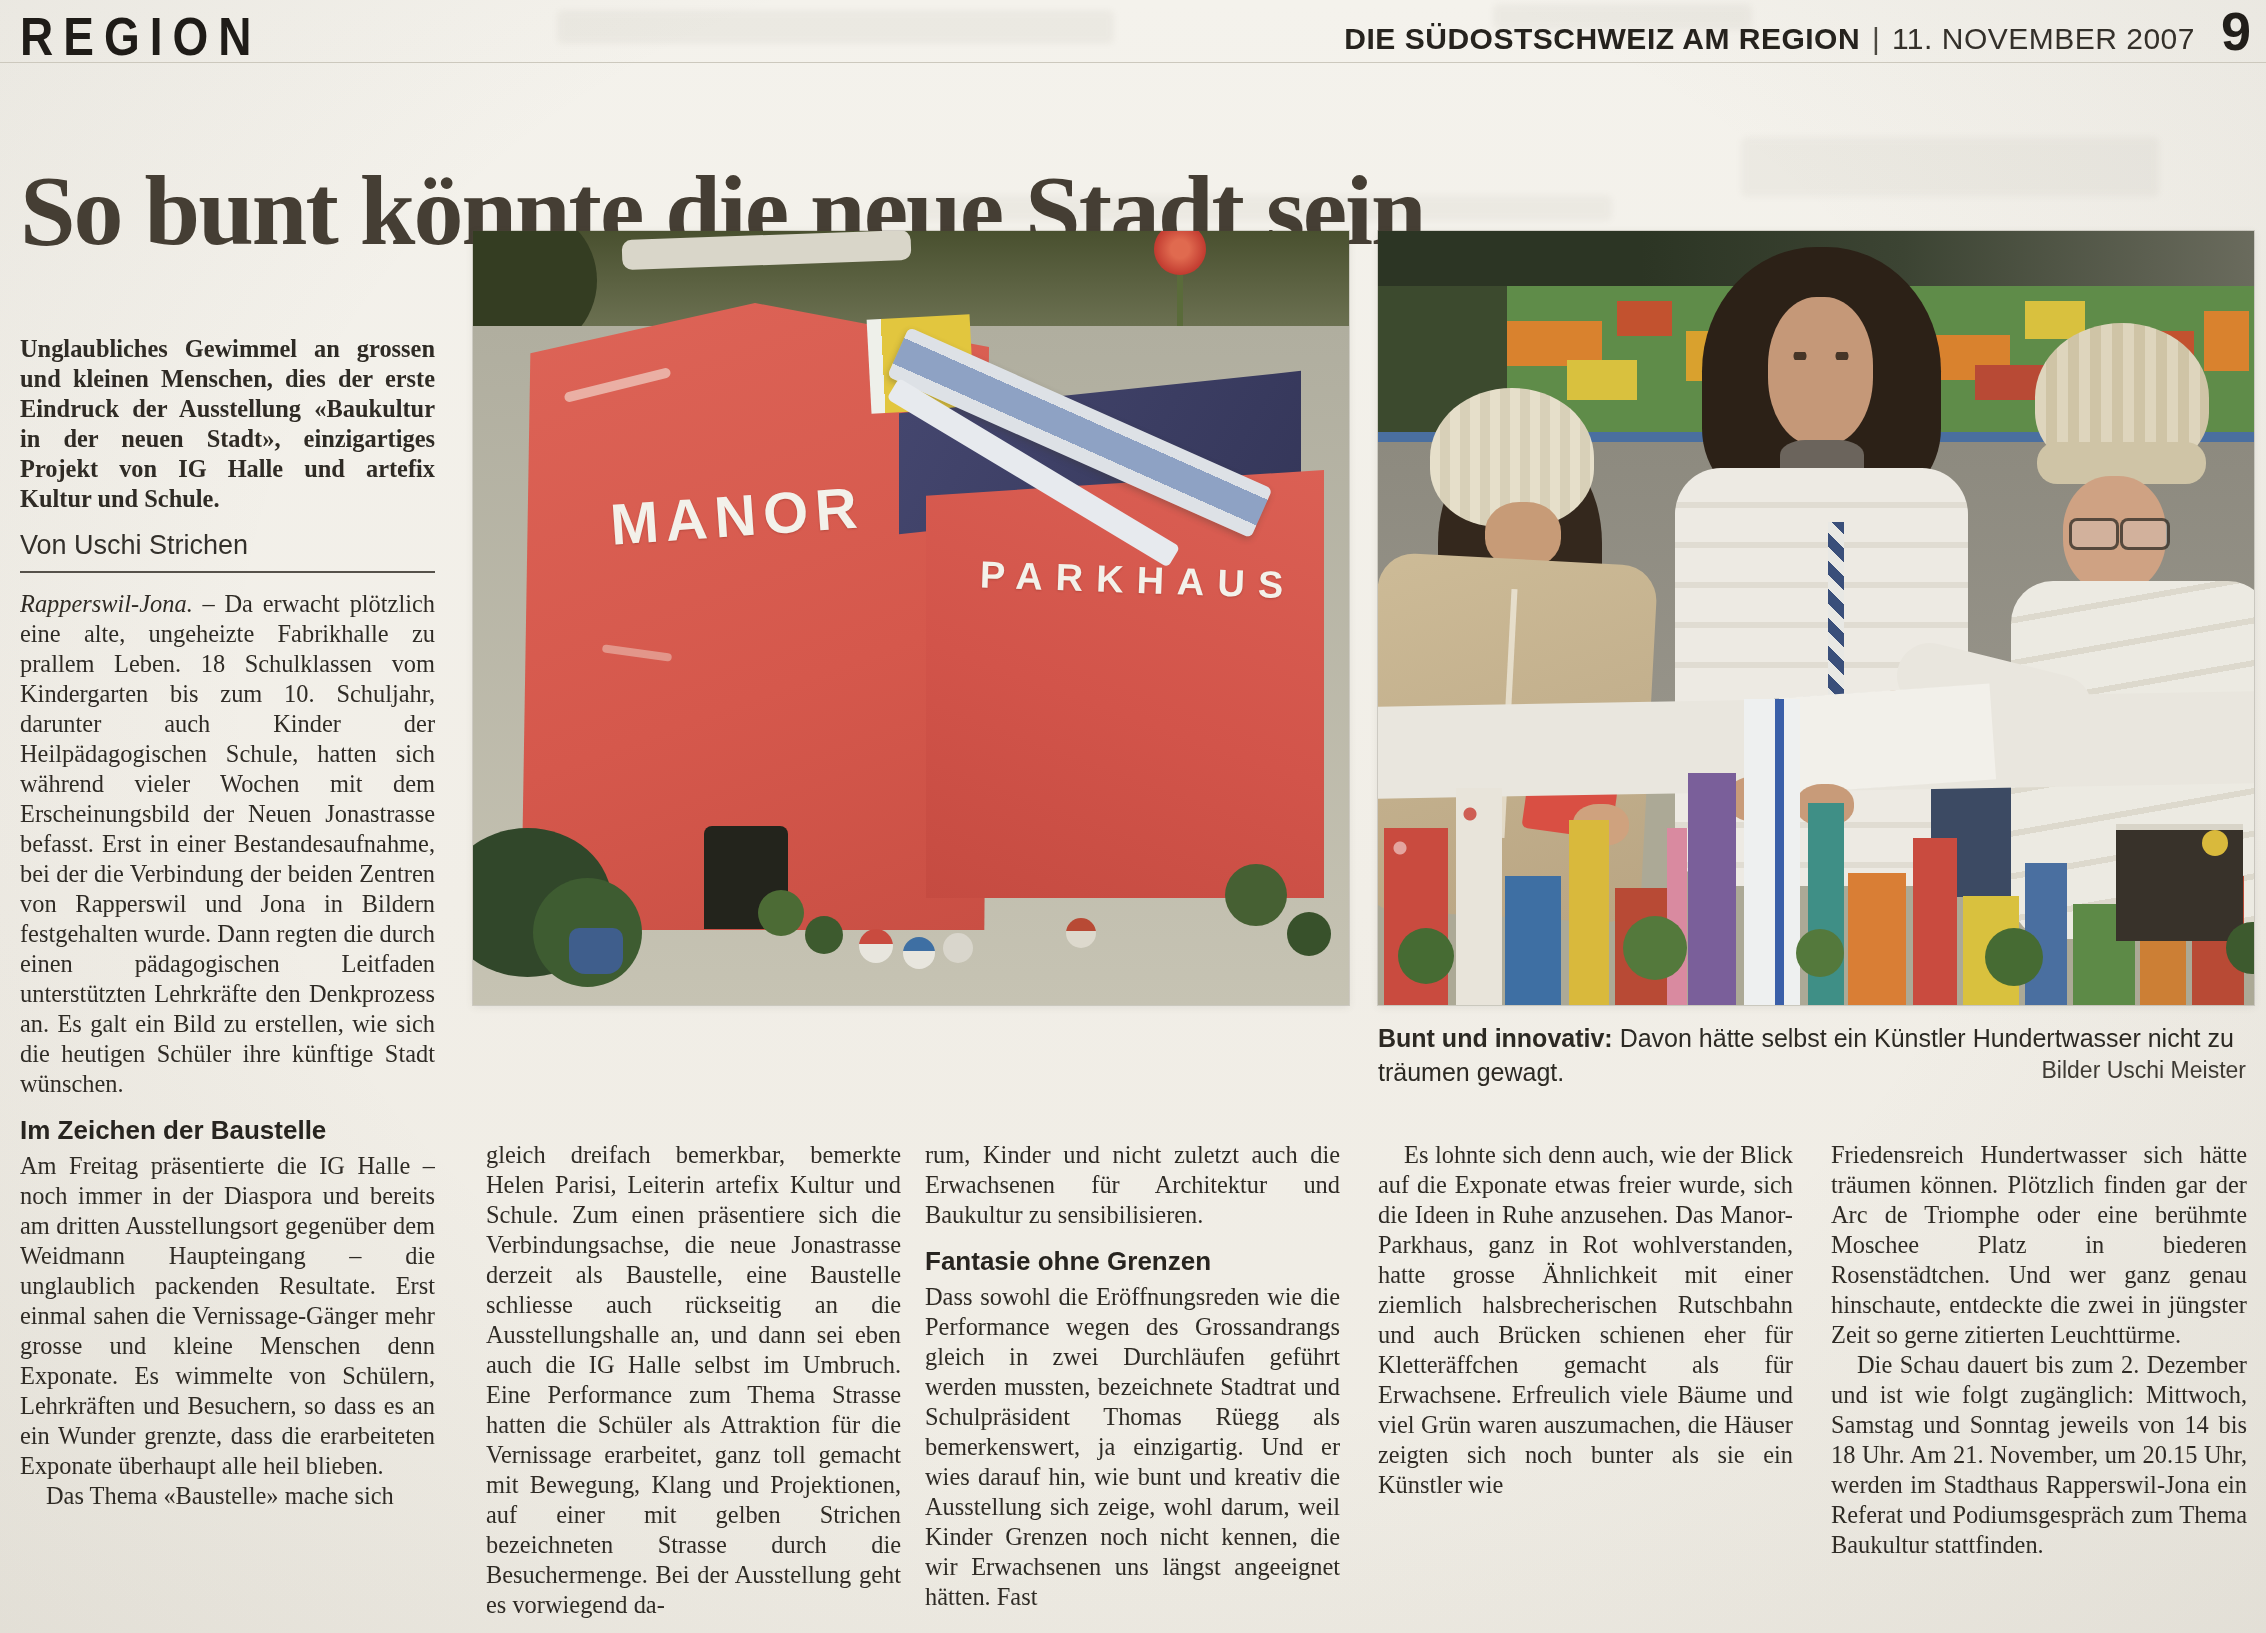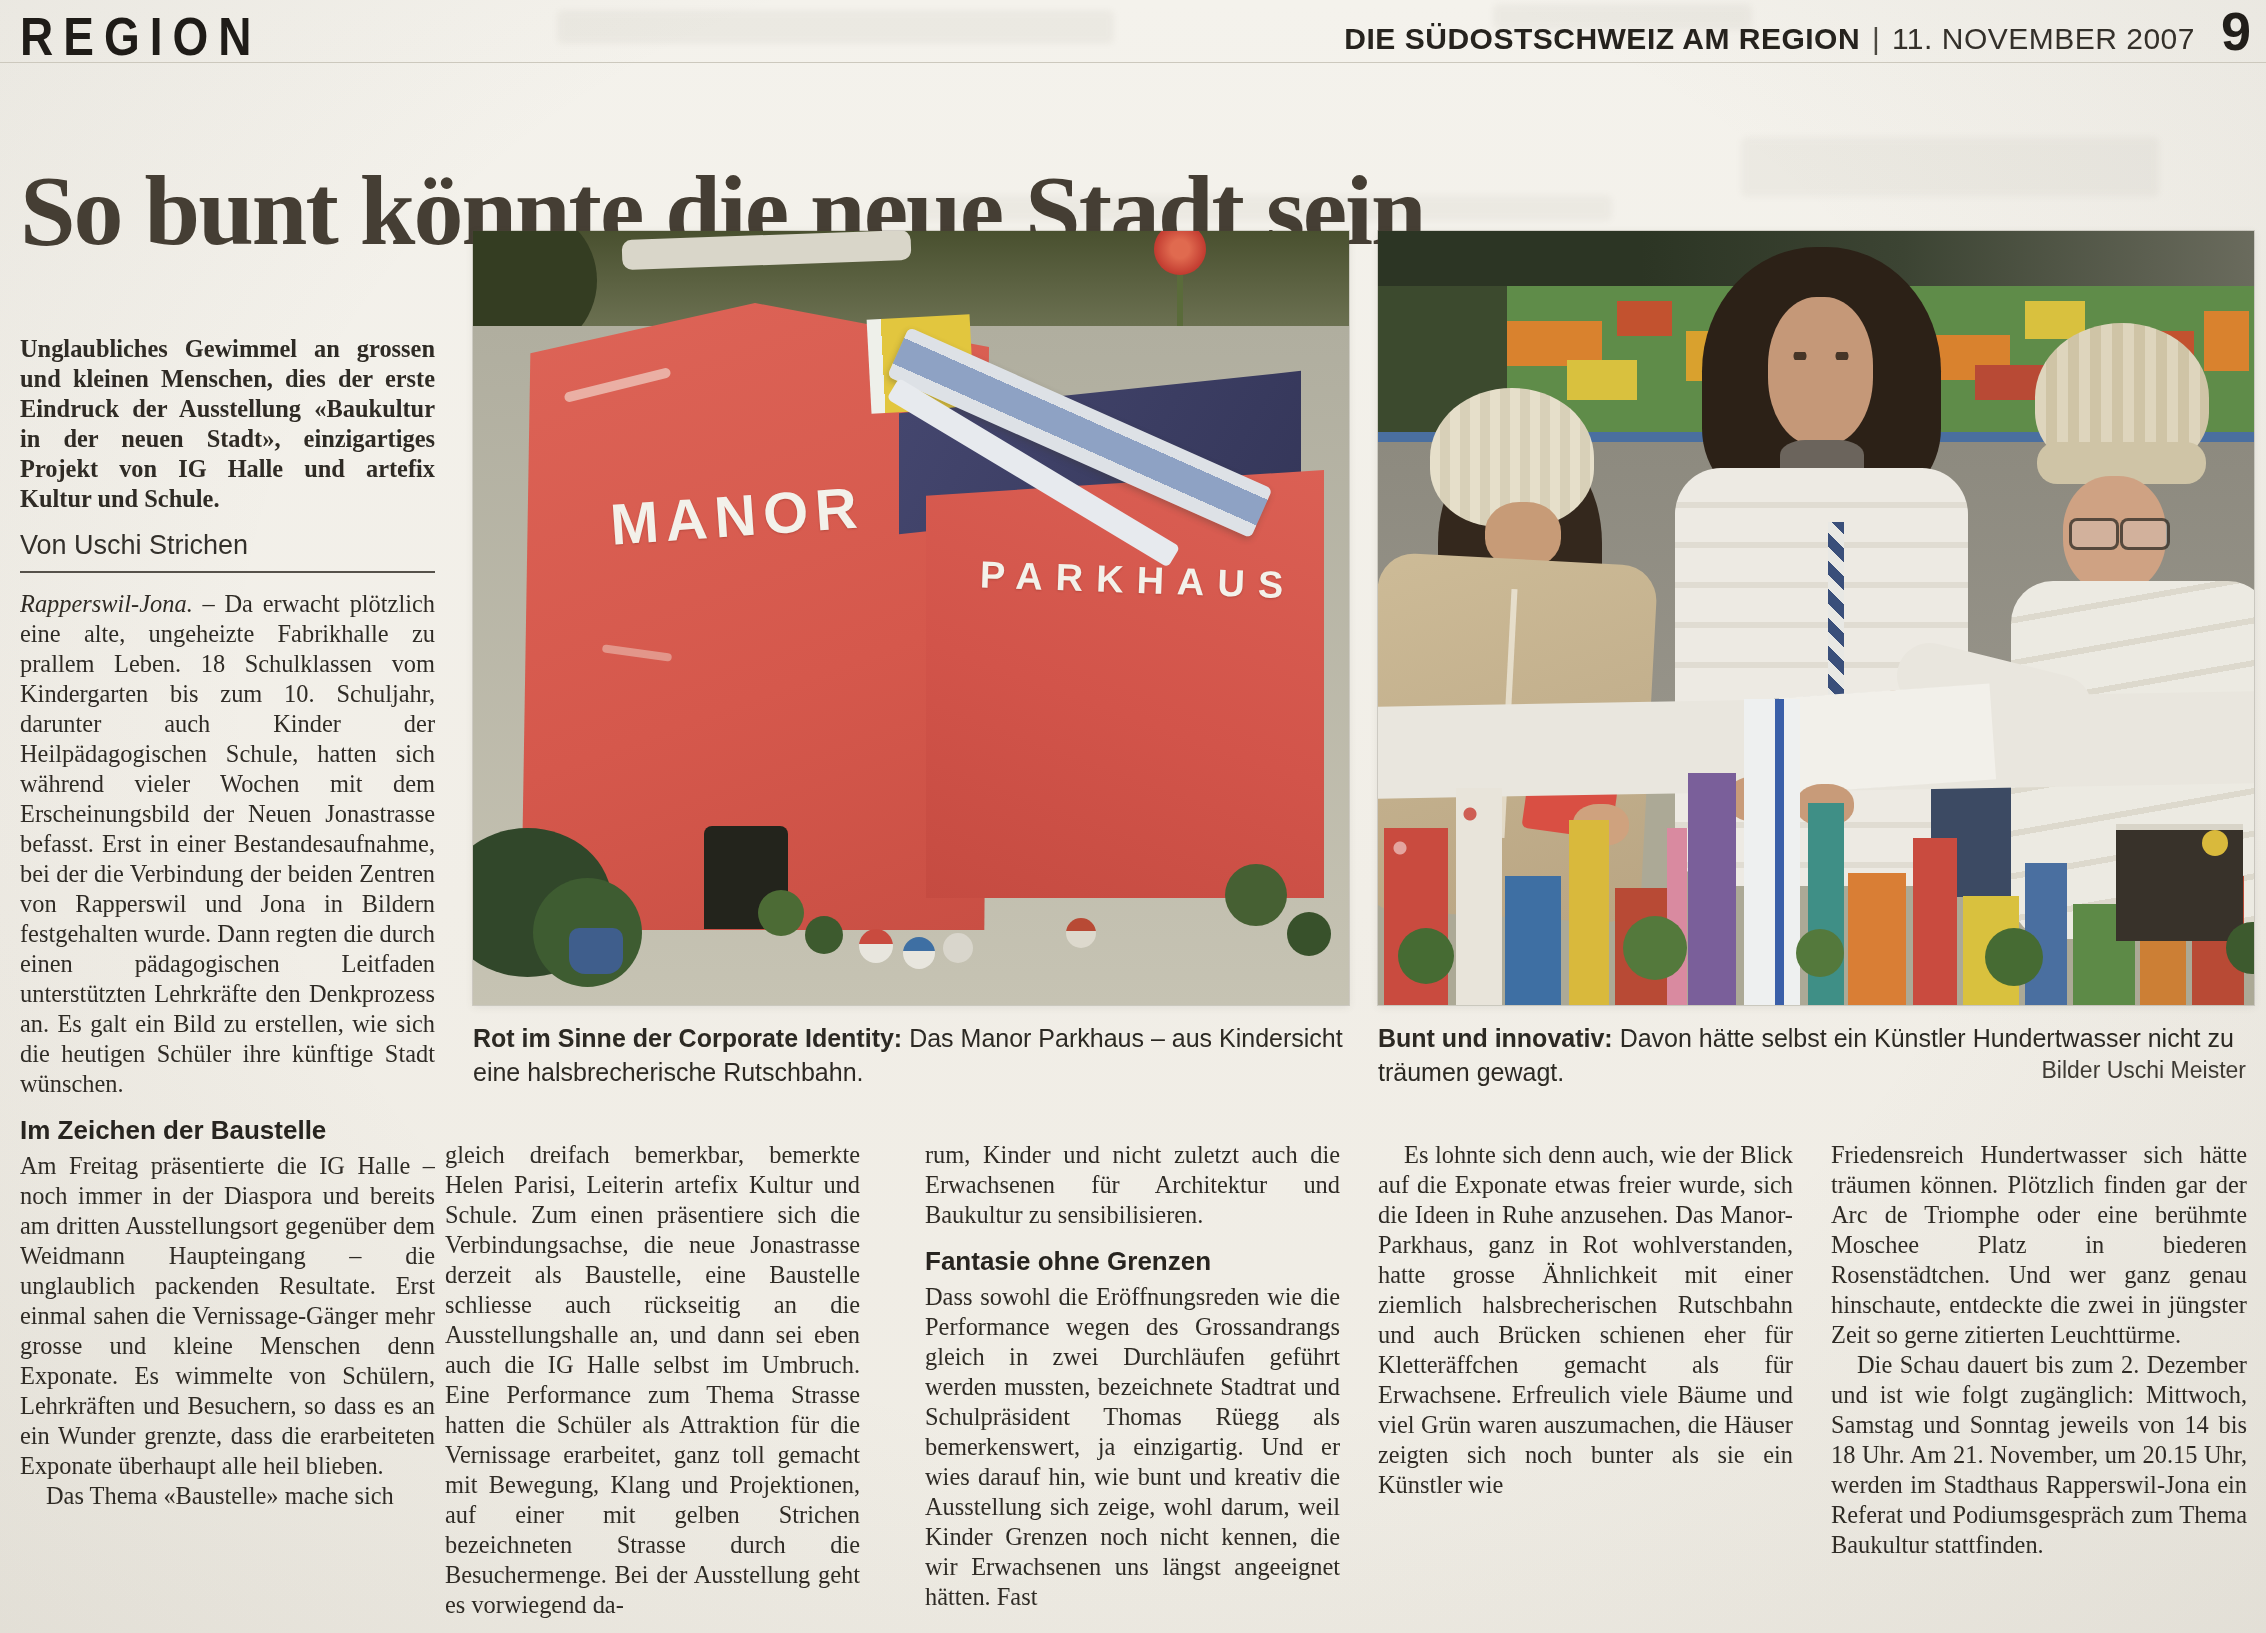--- a/index.html
+++ b/index.html
@@ -16,21 +16,21 @@
   .masthead .date{font-weight:400;color:#34302a;letter-spacing:0.5px;}
   .page-number{position:absolute;right:16px;top:0px;font-family:"Liberation Sans","DejaVu Sans",sans-serif;font-weight:700;font-size:54px;color:#211e1a;}
   .header-rule{position:absolute;left:0;top:62px;width:100%;height:1px;background:#ccc8bd;}
 
   
   .headline{position:absolute;left:20px;top:88px;width:2219px;font-weight:700;font-size:100px;line-height:1.12;letter-spacing:-2px;color:#453e34;}
 
   
   .col{position:absolute;overflow:hidden;}
   #col1{left:20px;top:334px;width:415px;height:1294px;}
-  #col2{left:445px;top:1140px;width:415px;height:490px;}
+  #col2{left:486px;top:1140px;width:415px;height:490px;}
   #col3{left:925px;top:1140px;width:415px;height:490px;}
   #col4{left:1378px;top:1140px;width:415px;height:490px;}
   #col5{left:1831px;top:1140px;width:416px;height:490px;}
   .lead{margin:0;font-weight:700;font-size:31px;line-height:41px;color:#332d25;text-align:left;}
   .byline{margin:16px 0 10px;font-family:"Liberation Sans","DejaVu Sans",sans-serif;font-size:27px;color:#33302b;}
   .byline-rule{height:2px;background:#55514a;margin:0 0 16px;}
   .body-text p{margin:0;font-size:24.4px;line-height:30px;text-align:justify;color:#2f2b25;}
   .body-text p.indent{text-indent:26px;}
   .dateline{font-style:italic;}
   .subhead{margin:16px 0 5px;font-family:"Liberation Sans","DejaVu Sans",sans-serif;font-weight:700;font-size:26px;color:#27241f;}
@@ -182,23 +182,20 @@
     <i style="left:814px;top:645px;width:52px;height:129px;background:#b84a35;"></i>
     <i style="left:738px;top:593px;width:127px;height:111px;background:#38322a;border-top:6px solid #d8d4c8;"></i>
     <i class="round" style="left:824px;top:599px;width:26px;height:26px;background:#d9b93c;"></i>
     <i class="round" style="left:20px;top:697px;width:56px;height:56px;background:#466b33;"></i>
     <i class="round" style="left:245px;top:685px;width:64px;height:64px;background:#54793c;"></i>
     <i class="round" style="left:418px;top:698px;width:48px;height:48px;background:#54793c;"></i>
     <i class="round" style="left:607px;top:697px;width:58px;height:58px;background:#466b33;"></i>
     <i class="round" style="left:848px;top:691px;width:52px;height:52px;background:#3d5a2e;"></i>
   </figure>
 
-  <div class="caption" id="caption1">
-    <span class="lead-in">Rot im Sinne der Corporate Identity:</span> <span>Das Manor Parkhaus – aus Kindersicht eine halsbrecherische Rutschbahn.</span>
-  </div>
   <div class="caption" id="caption2">
     <span class="lead-in">Bunt und innovativ:</span> <span>Davon hätte selbst ein Künstler Hundertwasser nicht zu träumen gewagt.</span>
   </div>
   <div class="credit">Bilder Uschi Meister</div>
 
   <div class="col body-text" id="col2">
     <p>gleich dreifach bemerkbar, bemerkte Helen Parisi, Leiterin artefix Kultur und Schule. Zum einen präsentiere sich die Verbindungsachse, die neue Jonastrasse derzeit als Baustelle, eine Baustelle schliesse auch rückseitig an die Ausstellungshalle an, und dann sei eben auch die IG Halle selbst im Umbruch. Eine Performance zum Thema Strasse hatten die Schüler als Attraktion für die Vernissage erarbeitet, ganz toll gemacht mit Bewegung, Klang und Projektionen, auf einer mit gelben Strichen bezeichneten Strasse durch die Besuchermenge. Bei der Ausstellung geht es vorwiegend da-</p>
   </div>
   <div class="col body-text" id="col3">
     <p>rum, Kinder und nicht zuletzt auch die Erwachsenen für Architektur und Baukultur zu sensibilisieren.</p>

